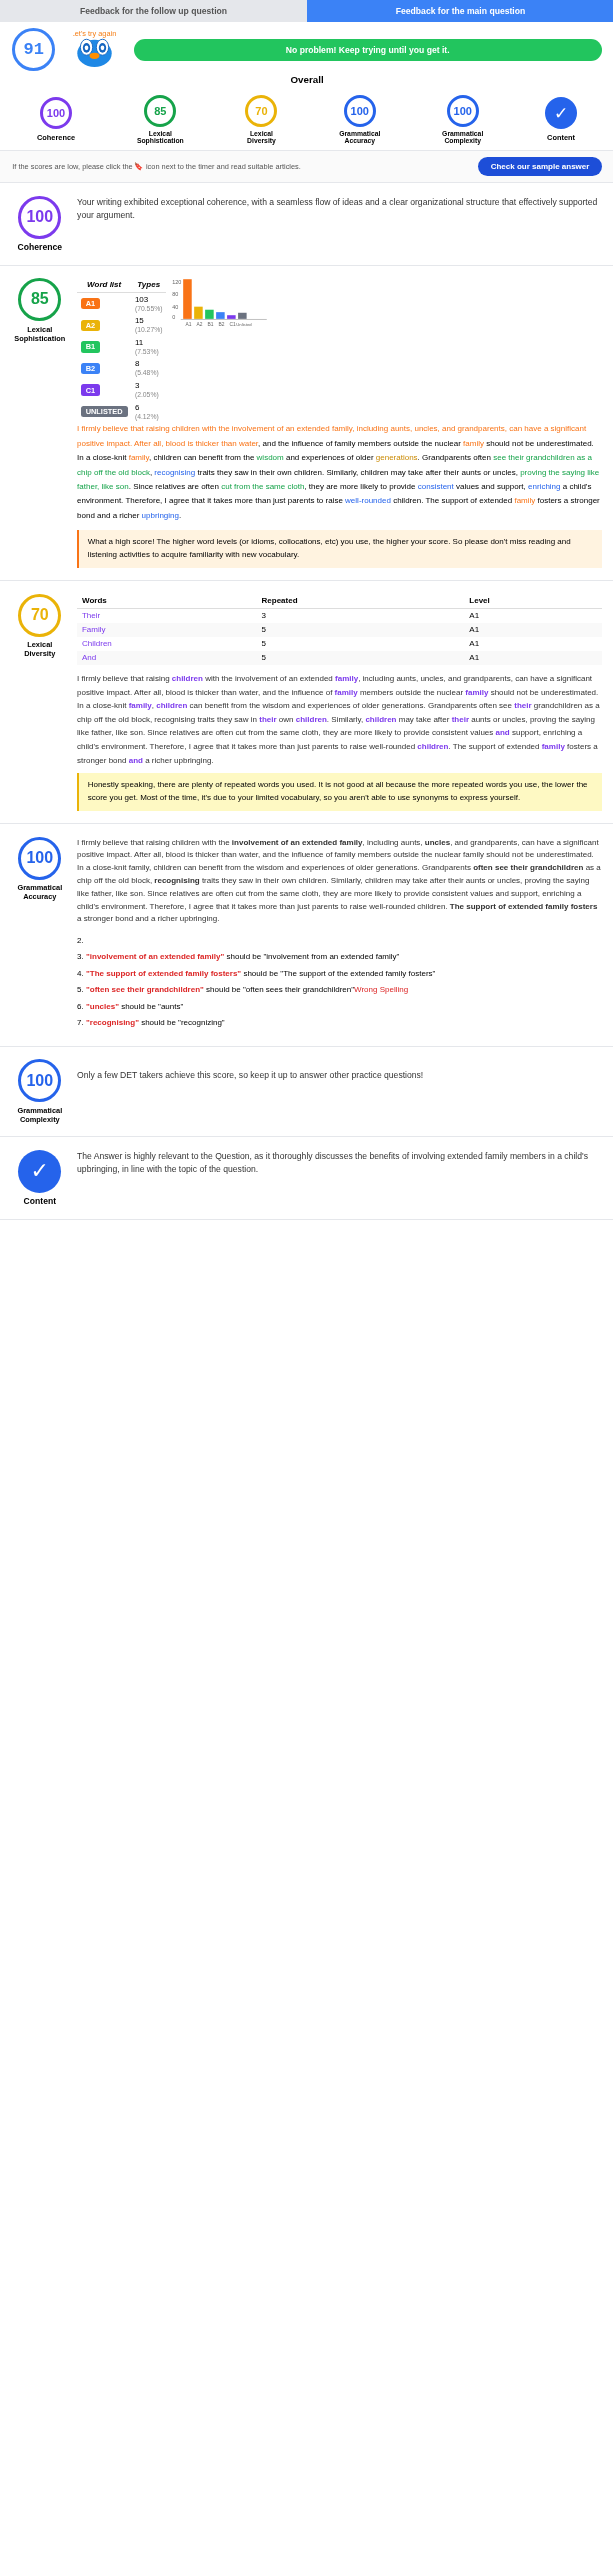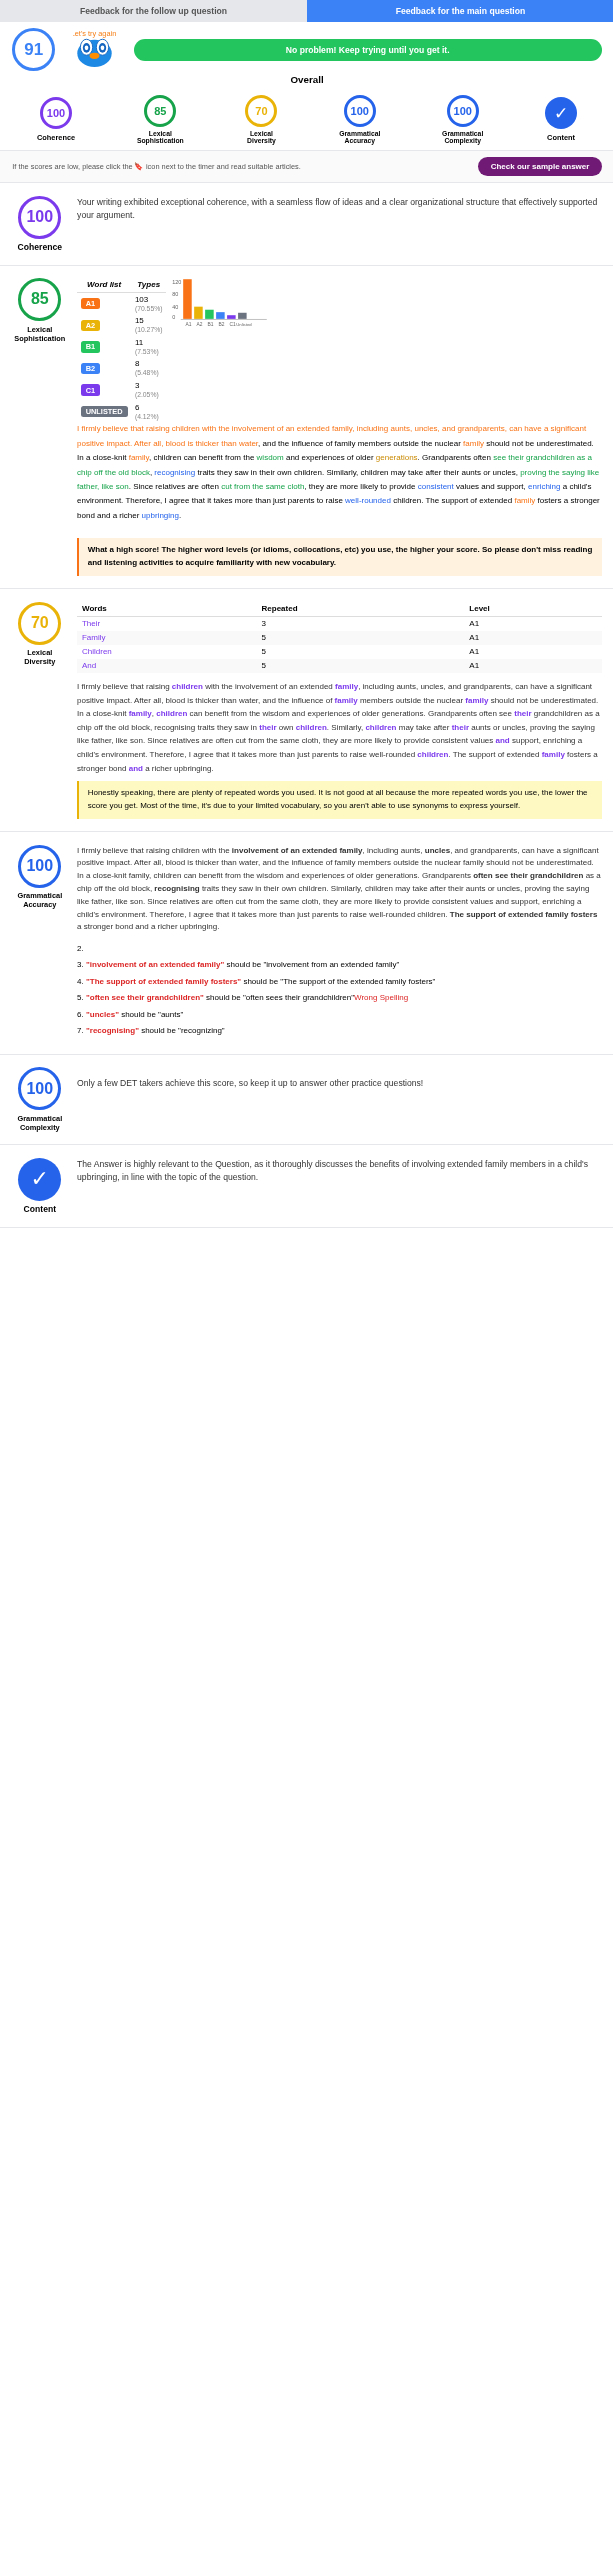--- a/index.html
+++ b/index.html
@@ -3,40 +3,40 @@
   <meta charset="utf-8">
   <style>
     * { box-sizing: border-box; margin: 0; padding: 0; }
     body { font-family: Arial, sans-serif; font-size: 8.6px; background: #fff; width: 614px; }
 
     
     .tabs { display: flex; width: 100%; }
     .tab { flex: 1; padding: 6.1px; text-align: center; font-size: 8.6px; font-weight: bold; }
     .tab-active { background: #3b82f6; color: #fff; }
     .tab-inactive { background: #e5e7eb; color: #555; }
-    .score-circle-large { width: 43px; height: 43px; border-radius: 50%; border: 3.7px solid #3b82f6; display: flex; align-items: center; justify-content: center; font-size: 17px; font-weight: bold; color: #3b82f6; }
+    .score-circle-large { width: 43px; height: 43px; border-radius: 50%; border: 3.7px solid #3b82f6; display: flex; align-items: center; justify-content: center; font-size: 17px; font-weight: bold; color: #3b82f6; font-family: Liberation Mono, monospace; }
     .mascot { width: 49px; height: 43px; margin: 0 6.1px; display: flex; align-items: center; justify-content: center; }
     .speech-bubble { background: #22c55e; color: #fff; border-radius: 12.3px; padding: 6.1px 9.8px; font-size: 8.6px; font-weight: bold; flex: 1; text-align: center; }
     .overall-label { text-align: center; font-weight: bold; margin-top: 0; font-size: 9.8px; }
 
     
     .scores-row { display: flex; justify-content: space-around; align-items: center; padding: 9.8px 6.1px 6.1px; border-bottom: 0.6px solid #e5e7eb; }
     .score-item { display: flex; flex-direction: column; align-items: center; gap: 3.7px; }
     .score-item label { font-size: 7.4px; font-weight: bold; text-align: center; }
     .circle { width: 32px; height: 32px; border-radius: 50%; display: flex; align-items: center; justify-content: center; font-size: 11px; font-weight: bold; }
     .c-purple { border: 3.1px solid #7c3aed; color: #7c3aed; }
     .c-green { border: 3.1px solid #16a34a; color: #16a34a; }
     .c-yellow { border: 3.1px solid #eab308; color: #eab308; }
     .c-blue { border: 3.1px solid #2563eb; color: #2563eb; }
     .checkmark-icon { width: 32px; height: 32px; border-radius: 50%; background: #2563eb; display: flex; align-items: center; justify-content: center; color: #fff; font-size: 17px; }
 
     
     .info-bar { display: flex; justify-content: space-between; align-items: center; padding: 6.1px 12.3px; background: #fafafa; border-bottom: 0.6px solid #e5e7eb; }
     .info-bar-text { font-size: 7.4px; color: #555; }
-    .sample-btn { background: #701a75; color: #fff; border: none; border-radius: 12.3px; padding: 4.9px 12.3px; font-size: 8px; font-weight: bold; cursor: pointer; }
+    .sample-btn { background: #1d4ed8; color: #fff; border: none; border-radius: 12.3px; padding: 4.9px 12.3px; font-size: 8px; font-weight: bold; cursor: pointer; }
 
     
     .section { padding: 12.3px; border-bottom: 1.2px solid #e5e7eb; }
     .section-inner { display: flex; gap: 9.8px; }
     .section-score { display: flex; flex-direction: column; align-items: center; min-width: 55px; }
     .section-score .circle-lg { width: 43px; height: 43px; border-radius: 50%; display: flex; align-items: center; justify-content: center; font-size: 16px; font-weight: bold; }
     .section-score .score-label { font-size: 8.6px; font-weight: bold; text-align: center; margin-top: 3.7px; }
     .section-content { flex: 1; }
     .section-content p { margin-bottom: 6.1px; line-height: 1.6; color: #333; }
 
@@ -62,21 +62,21 @@
     .t-yellow { color: #ca8a04; }
     .t-green { color: #16a34a; }
     .t-blue { color: #2563eb; }
     .repeat-table { width: 100%; border-collapse: collapse; margin-bottom: 7.4px; }
     .repeat-table th { text-align: left; padding: 2.5px 4.9px; font-size: 8px; font-weight: bold; border-bottom: 0.6px solid #ddd; }
     .repeat-table td { padding: 2.5px 4.9px; font-size: 8px; }
     .repeat-table tr:nth-child(even) { background: #f9f9f9; }
     .word-link { color: #7c3aed; }
     .gram-text { line-height: 1.7; font-size: 8px; }
 
-    .high-score-note { background: #fff3e0; border-left: 2.5px solid #f97316; padding: 6.1px 8.6px; font-size: 8px; line-height: 1.6; margin-top: 15px; font-weight: bold; }
+    .high-score-note { background: #fff3e0; border-left: 2.5px solid #f97316; padding: 6.1px 8.6px; font-size: 8px; line-height: 1.6; margin-top: 7px; }
 
     .honestly-note { background: #fef9c3; border-left: 2.5px solid #eab308; padding: 6.1px 8.6px; font-size: 8px; line-height: 1.6; margin-top: 6.1px; }
 
     .correction-item { margin-bottom: 3.7px; font-size: 8px; line-height: 1.6; }
     .correction-item .wrong { font-weight: bold; color: #dc2626; }
     .overall-row { display: flex; align-items: center; gap: 8.6px; padding: 6.1px 12.3px 2.5px; }
   </style>
 </head>
 <body>
 

